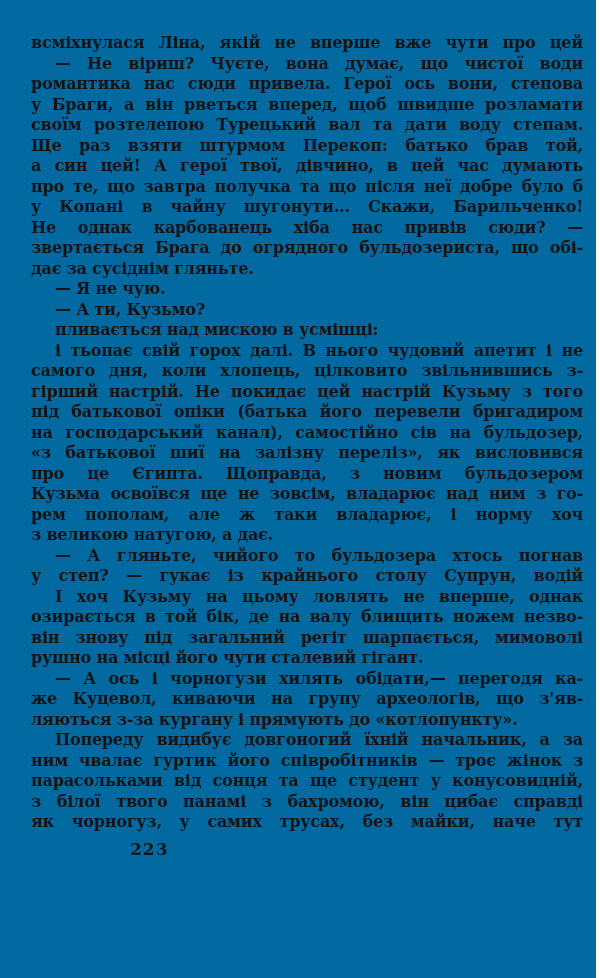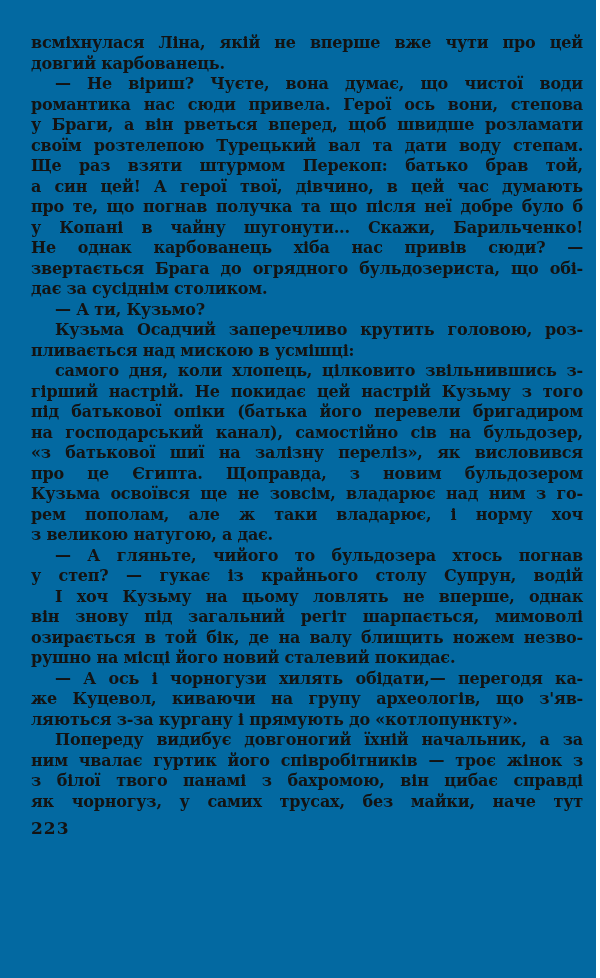--- a/index.html
+++ b/index.html
@@ -31,82 +31,86 @@
     white-space: nowrap;
   }
   .line.last {
     text-align-last: left;
   }
   .para.indent .line:first-child {
     text-indent: 24px;
   }
   .page-number {
     margin-top: 6px;
+    margin-left: 99px;
     font-size: 17px;
     line-height: 20px;
     letter-spacing: 1px;
     text-align: left;
   }
 </style>
 </head>
 <body>
 
 <div class="page">
   <div class="text-block">
       <div class="para">
         <div class="line">всміхнулася Ліна, якій не вперше вже чути про цей</div>
-        <div class="line last">довгий карбованець.</div>
       </div>
       <div class="para indent">
         <div class="line">— Не віриш? Чуєте, вона думає, що чистої води</div>
         <div class="line">романтика нас сюди привела. Герої ось вони, степова</div>
         <div class="line">у Браги, а він рветься вперед, щоб швидше розламати</div>
         <div class="line">своїм розтелепою Турецький вал та дати воду степам.</div>
         <div class="line">Ще раз взяти штурмом Перекоп: батько брав той,</div>
         <div class="line">а син цей! А герої твої, дівчино, в цей час думають</div>
-        <div class="line">про те, що погнав получка та що після неї добре було б</div>
+        <div class="line">про те, що завтра получка та що після неї добре було б</div>
         <div class="line">у Копані в чайну шугонути... Скажи, Барильченко!</div>
         <div class="line">Не однак карбованець хіба нас привів сюди? —</div>
         <div class="line">звертається Брага до огрядного бульдозериста, що обі-</div>
-        <div class="line last">дає за сусіднім столиком.</div>
+        <div class="line last">дає за сусіднім гляньте.</div>
+      </div>
+      <div class="para indent">
+        <div class="line last">— Я не чую.</div>
       </div>
       <div class="para indent">
         <div class="line last">— А ти, Кузьмо?</div>
       </div>
       <div class="para indent">
-        <div class="line">Кузьма Осадчий заперечливо крутить головою, роз-</div>
         <div class="line last">пливається над мискою в усмішці:</div>
       </div>
       <div class="para indent">
+        <div class="line">і тьопає свій горох далі. В нього чудовий апетит і не</div>
         <div class="line">самого дня, коли хлопець, цілковито звільнившись з-</div>
         <div class="line">гірший настрій. Не покидає цей настрій Кузьму з того</div>
         <div class="line">під батькової опіки (батька його перевели бригадиром</div>
         <div class="line">на господарський канал), самостійно сів на бульдозер,</div>
         <div class="line">«з батькової шиї на залізну переліз», як висловився</div>
         <div class="line">про це Єгипта. Щоправда, з новим бульдозером</div>
         <div class="line">Кузьма освоївся ще не зовсім, владарює над ним з го-</div>
         <div class="line">рем пополам, але ж таки владарює, і норму хоч</div>
         <div class="line last">з великою натугою, а дає.</div>
       </div>
       <div class="para indent">
         <div class="line">— А гляньте, чийого то бульдозера хтось погнав</div>
         <div class="line">у степ? — гукає із крайнього столу Супрун, водій</div>
       </div>
       <div class="para indent">
         <div class="line">І хоч Кузьму на цьому ловлять не вперше, однак</div>
+        <div class="line">озирається в той бік, де на валу блищить ножем незво-</div>
         <div class="line">він знову під загальний регіт шарпається, мимоволі</div>
-        <div class="line">озирається в той бік, де на валу блищить ножем незво-</div>
-        <div class="line last">рушно на місці його новий сталевий покидає.</div>
+        <div class="line last">рушно на місці його чути сталевий гігант.</div>
       </div>
       <div class="para indent">
         <div class="line">— А ось і чорногузи хилять обідати,— перегодя ка-</div>
         <div class="line">же Куцевол, киваючи на групу археологів, що з'яв-</div>
         <div class="line last">ляються з-за кургану і прямують до «котлопункту».</div>
       </div>
       <div class="para indent">
         <div class="line">Попереду видибує довгоногий їхній начальник, а за</div>
         <div class="line">ним чвалає гуртик його співробітників — троє жінок з</div>
+        <div class="line">парасольками від сонця та ще студент у конусовидній,</div>
         <div class="line">з білої твого панамі з бахромою, він цибає справді</div>
         <div class="line">як чорногуз, у самих трусах, без майки, наче тут</div>
       </div>
     </div>
   <div class="page-number">223</div>
 </div>
 
 </body></html>

